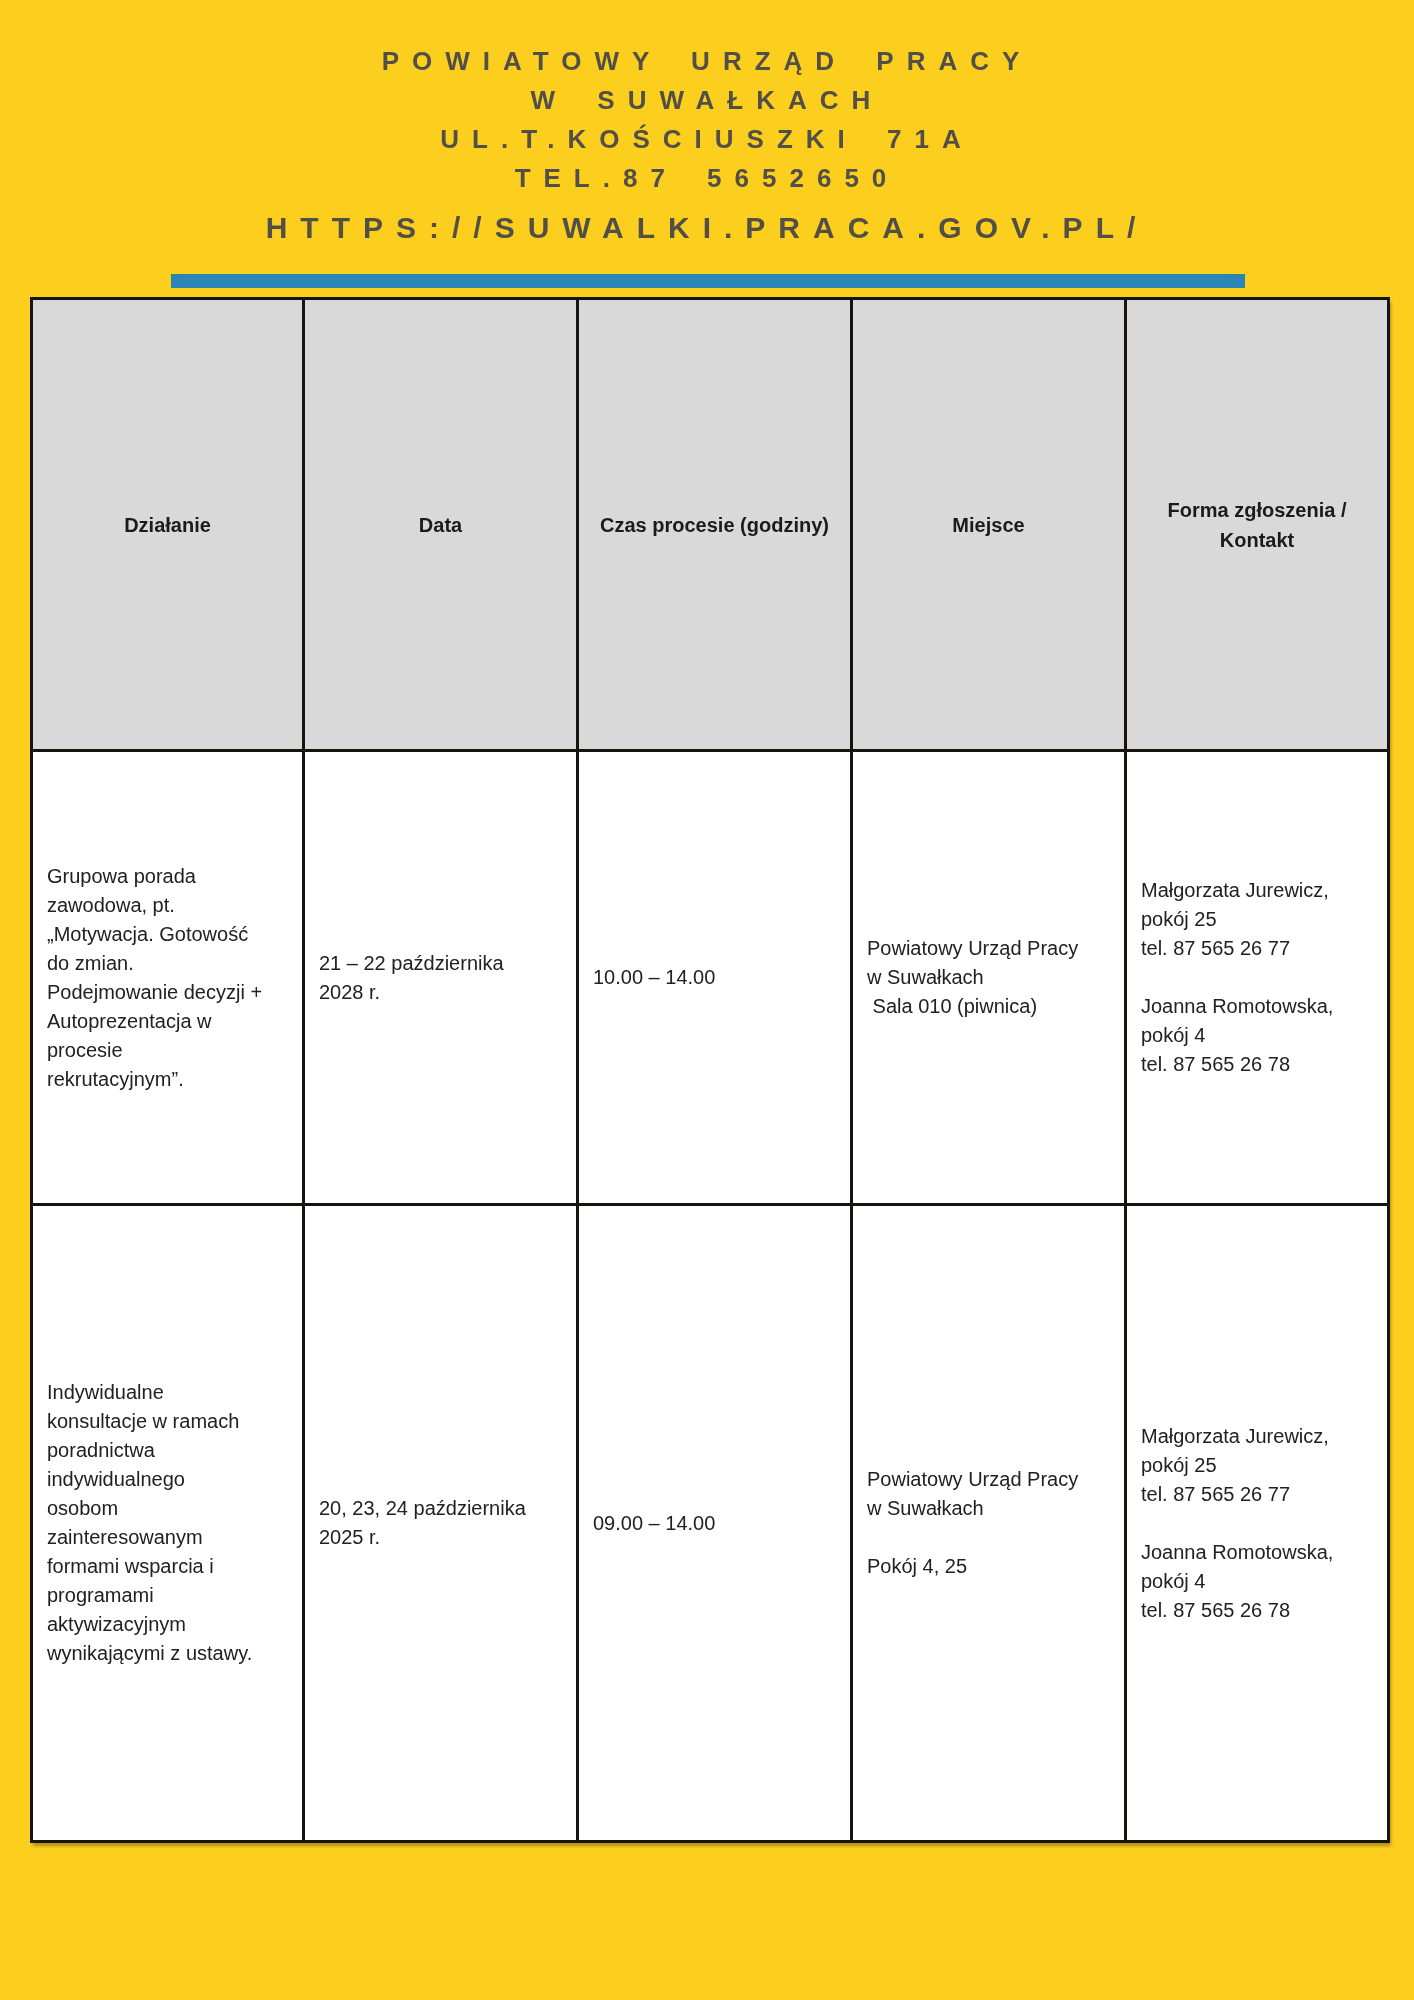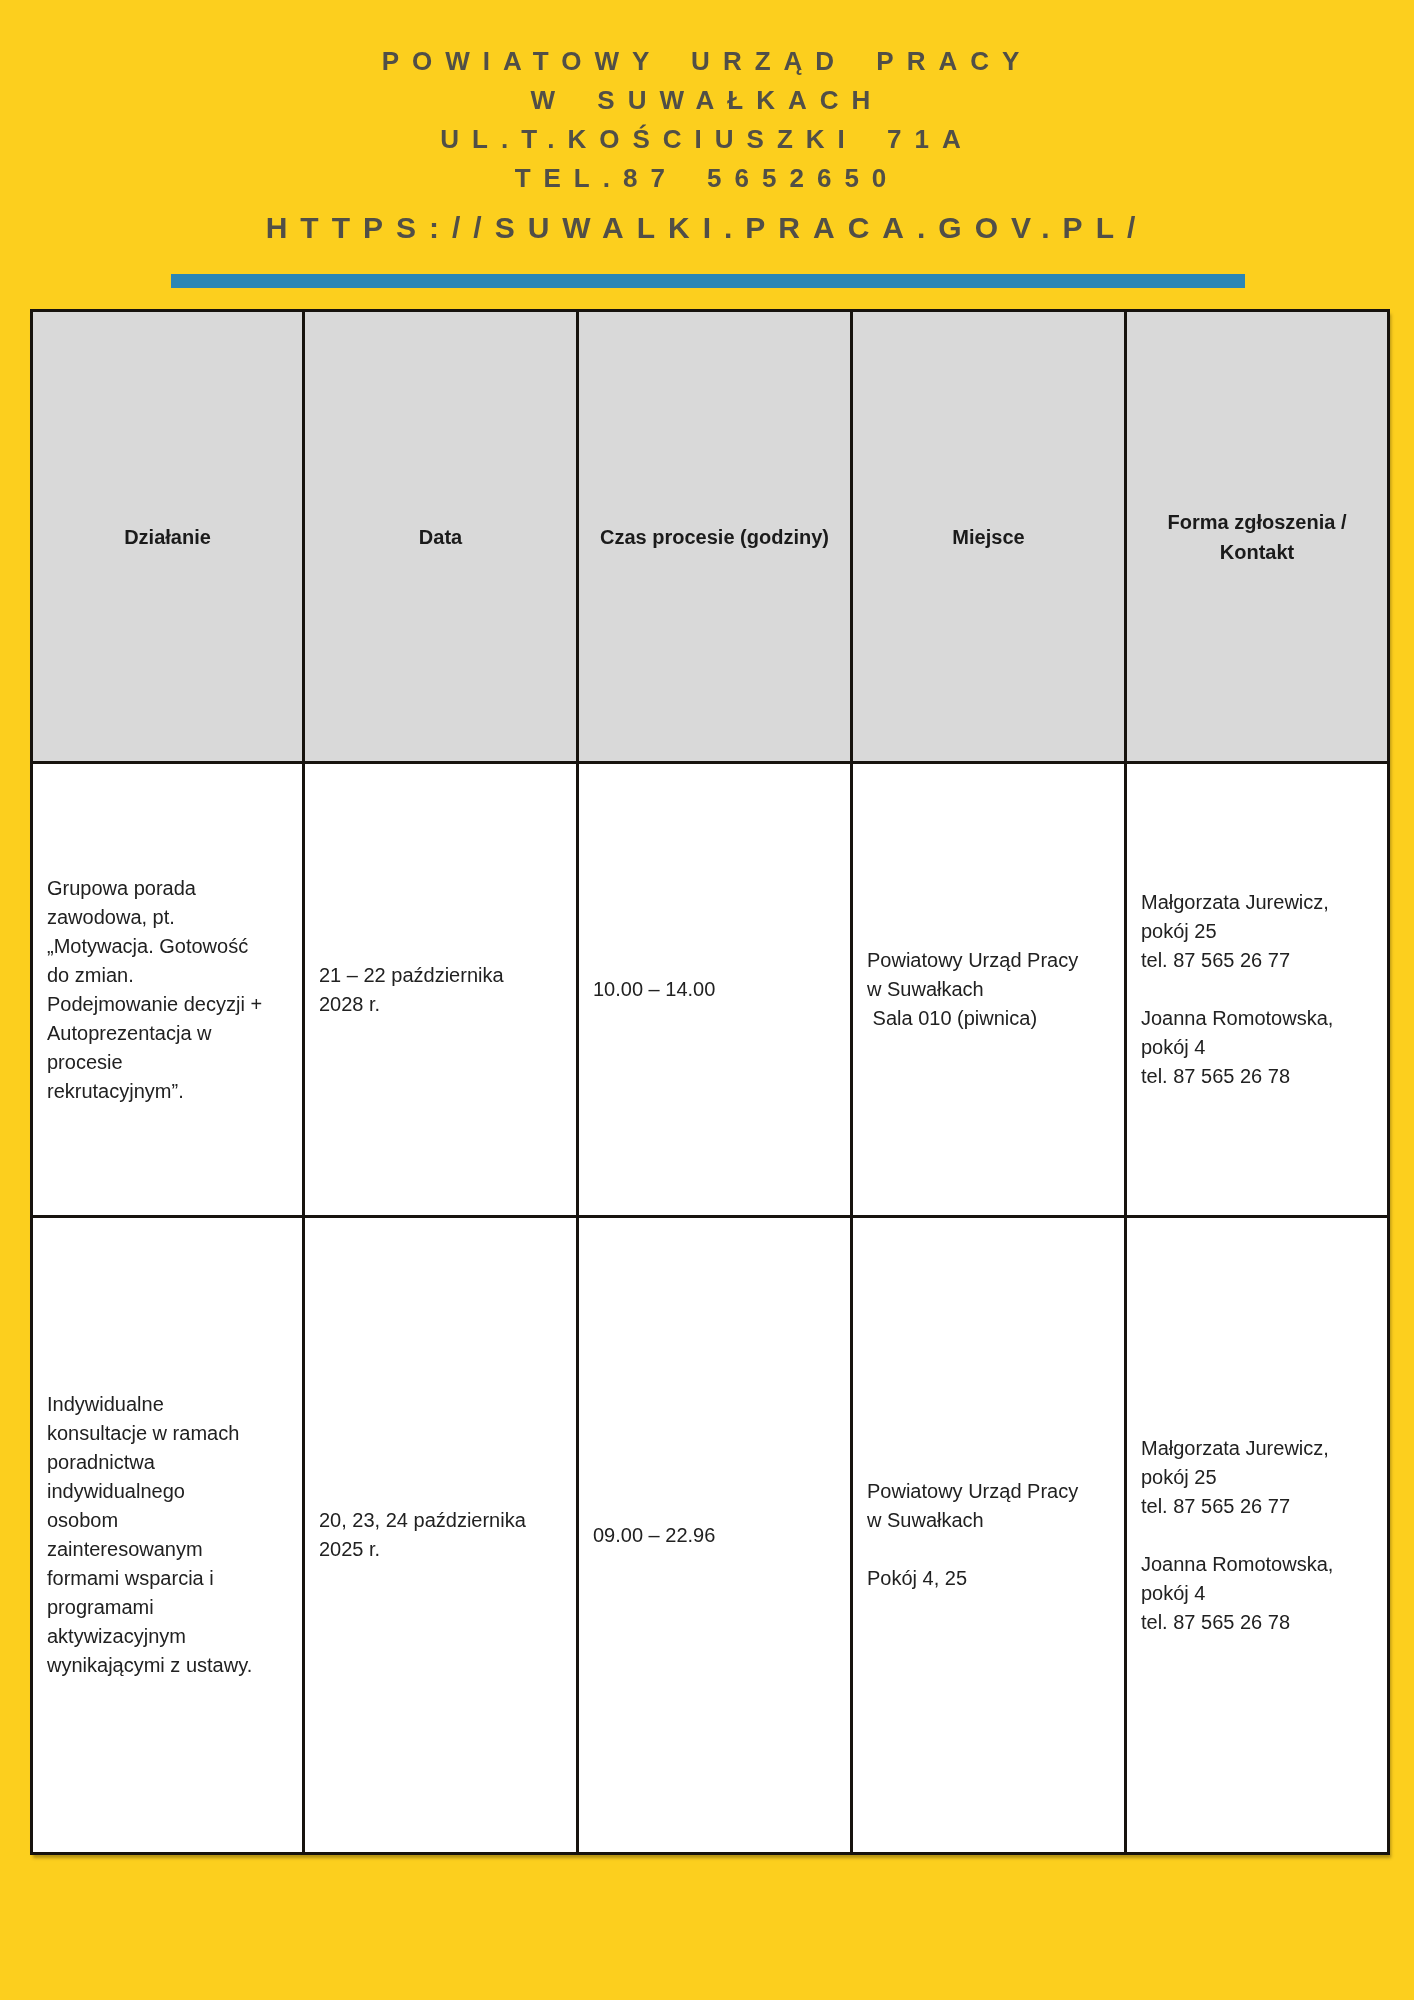--- a/index.html
+++ b/index.html
@@ -47,21 +47,21 @@
     top: 274px;
     width: 1074px;
     height: 14px;
     background: #2b86b5;
   }
 
   
   table.schedule {
     position: absolute;
     left: 30px;
-    top: 309px;
+    top: 297px;
     width: 1357px;
     border-collapse: collapse;
     table-layout: fixed;
     box-shadow: 2px 4px 3px -1px rgba(40, 30, 0, 0.35);
   }
   .schedule th,
   .schedule td {
     border: 3px solid #17130e;
     vertical-align: middle;
     white-space: pre-line;
@@ -150,21 +150,21 @@
 poradnictwa
 indywidualnego
 osobom
 zainteresowanym
 formami wsparcia i
 programami
 aktywizacyjnym
 wynikającymi z ustawy.</td>
       <td>20, 23, 24 października
 2025 r.</td>
-      <td>09.00 – 22.96</td>
+      <td>09.00 – 14.00</td>
       <td>Powiatowy Urząd Pracy
 w Suwałkach
 
 Pokój 4, 25</td>
       <td>Małgorzata Jurewicz,
 pokój 25
 tel. 87 565 26 77
 
 Joanna Romotowska,
 pokój 4

